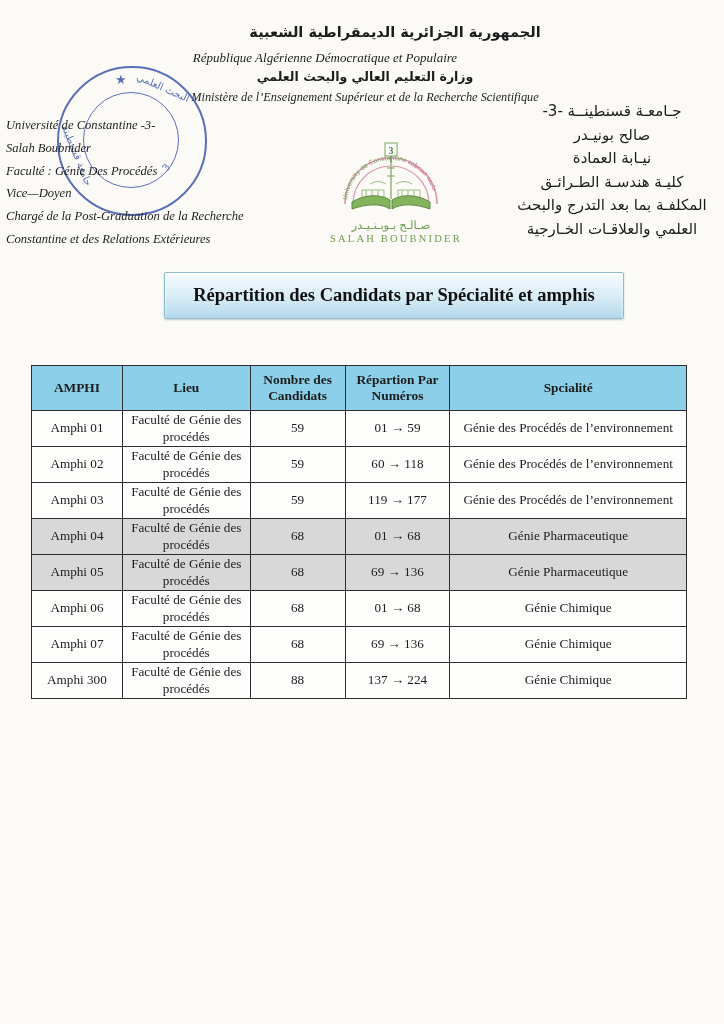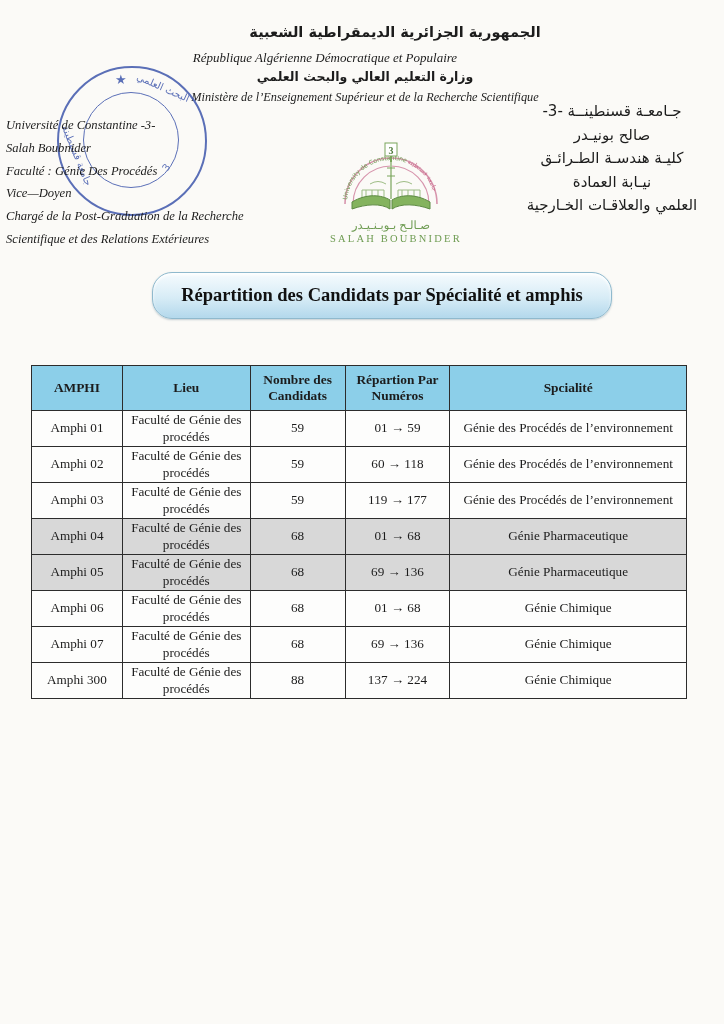--- a/index.html
+++ b/index.html
@@ -38,37 +38,37 @@
   .ring-inner{position:absolute;left:26px;top:26px;width:94px;height:94px;
     border:1.8px solid var(--stamp-blue,#3f57ac);border-radius:50%;}
   .stamp-star{position:absolute;left:58px;top:6px;font-size:13px;font-family:"DejaVu Sans",sans-serif;}
   .stamp-arc{position:absolute;font-family:"DejaVu Sans",sans-serif;font-size:10px;white-space:nowrap;}
   .stamp-arc-top{left:78px;top:16px;transform:rotate(24deg);}
   .stamp-arc-left{left:-12px;top:84px;transform:rotate(68deg);transform-origin:center;}
   .stamp-arc-right{left:106px;top:96px;transform:rotate(-55deg);}
 
   
   .logo{position:absolute;left:330px;top:142px;width:122px;z-index:2;text-align:center;}
-  .logo-name-ar{font-family:Liberation Serif, serif;font-size:11.5px;letter-spacing:2px;
+  .logo-name-ar{font-family:Liberation Sans, sans-serif;font-size:11.5px;letter-spacing:2px;
     color:var(--logo-green,#6f9c53);margin-top:-2px;white-space:nowrap;}
   .logo-name-latin{font-size:10.5px;letter-spacing:2.2px;color:var(--logo-green,#6f9c53);
     margin-top:1px;white-space:nowrap;}
 
   
   .right-block{
     position:absolute;right:14px;top:100px;width:196px;
     direction:rtl;text-align:center;
     font-family:"DejaVu Sans",sans-serif;font-size:15px;line-height:23.6px;
   }
   .right-block div{white-space:nowrap;}
 
   
   .banner{
-    position:absolute;left:152px;top:272px;width:458px;height:45px;
-    border-radius:20px;
+    position:absolute;left:164px;top:272px;width:458px;height:45px;
+    border-radius:2px;
     border:1px solid #8fb9cd;
     background:linear-gradient(180deg,#f6fbfe 0%,#d7ecf6 55%,#b3d8ec 100%);
     box-shadow:inset 0 2px 3px rgba(255,255,255,.9), 0 1px 2px rgba(90,120,140,.35);
     text-align:center;
   }
   .banner span{
     display:inline-block;line-height:45px;
     font-size:18.5px;font-weight:bold;color:#111;
   }
 
@@ -108,21 +108,21 @@
     <span class="stamp-arc stamp-arc-left">جامعة قسنطينة</span>
     <span class="stamp-arc stamp-arc-right">3</span>
   </div>
 
   <div class="left-block">
     <div>Université de Constantine -3-</div>
     <div>Salah Boubnider</div>
     <div>Faculté : Génie Des Procédés</div>
     <div>Vice—Doyen</div>
     <div>Chargé de la Post-Graduation de la Recherche</div>
-    <div>Scientifique et des Relations Extérieures</div>
+    <div>Constantine et des Relations Extérieures</div>
   </div>
 
   <div class="logo">
     <svg width="122" height="74" viewBox="0 0 122 74" xmlns="http://www.w3.org/2000/svg">
 
       <path id="archOut" d="M 15 62 A 46 46 0 1 1 107 62" fill="none" stroke="#d795ad" stroke-width="1.6"></path>
       <path d="M 23 62 A 38 38 0 1 1 99 62" fill="none" stroke="#d795ad" stroke-width="1.2"></path>
       <path id="archTxt" d="M 17 62 A 44 44 0 1 1 105 62" fill="none" stroke="none"></path>
       <text font-size="6.2" font-family="DejaVu Sans, sans-serif">
         <textPath href="#archTxt" startOffset="3%" fill="#6f9c53">University de Constantine</textPath>
@@ -146,22 +146,23 @@
       <path d="M 22 60 C 37 51 52 53 60 58 L 60 67 C 51 61 36 62 22 67 Z" fill="#84b35e" stroke="#5d8a43" stroke-width="1"></path>
       <path d="M 100 60 C 85 51 70 53 62 58 L 62 67 C 71 61 86 62 100 67 Z" fill="#84b35e" stroke="#5d8a43" stroke-width="1"></path>
     </svg>
     <div class="logo-name-ar">صـالـح بـوبـنـيـدر</div>
     <div class="logo-name-latin">SALAH BOUBNIDER</div>
   </div>
 
   <div class="right-block">
     <div>جـامعـة قسنطينــة -3-</div>
     <div>صالح بونيـدر</div>
+    <div>نيـابة العمادة</div>
     <div>كليـة هندسـة الطـرائـق</div>
-    <div>نيـابة العمادة</div>
+    <div>المكلفـة بما بعد التدرج والبحث</div>
     <div>العلمي والعلاقـات الخـارجية</div>
   </div>
 
   <div class="banner">
     <span>Répartition des Candidats par Spécialité et amphis</span>
   </div>
 
   <table class="dist-table">
     <colgroup>
       <col style="width:91px">

